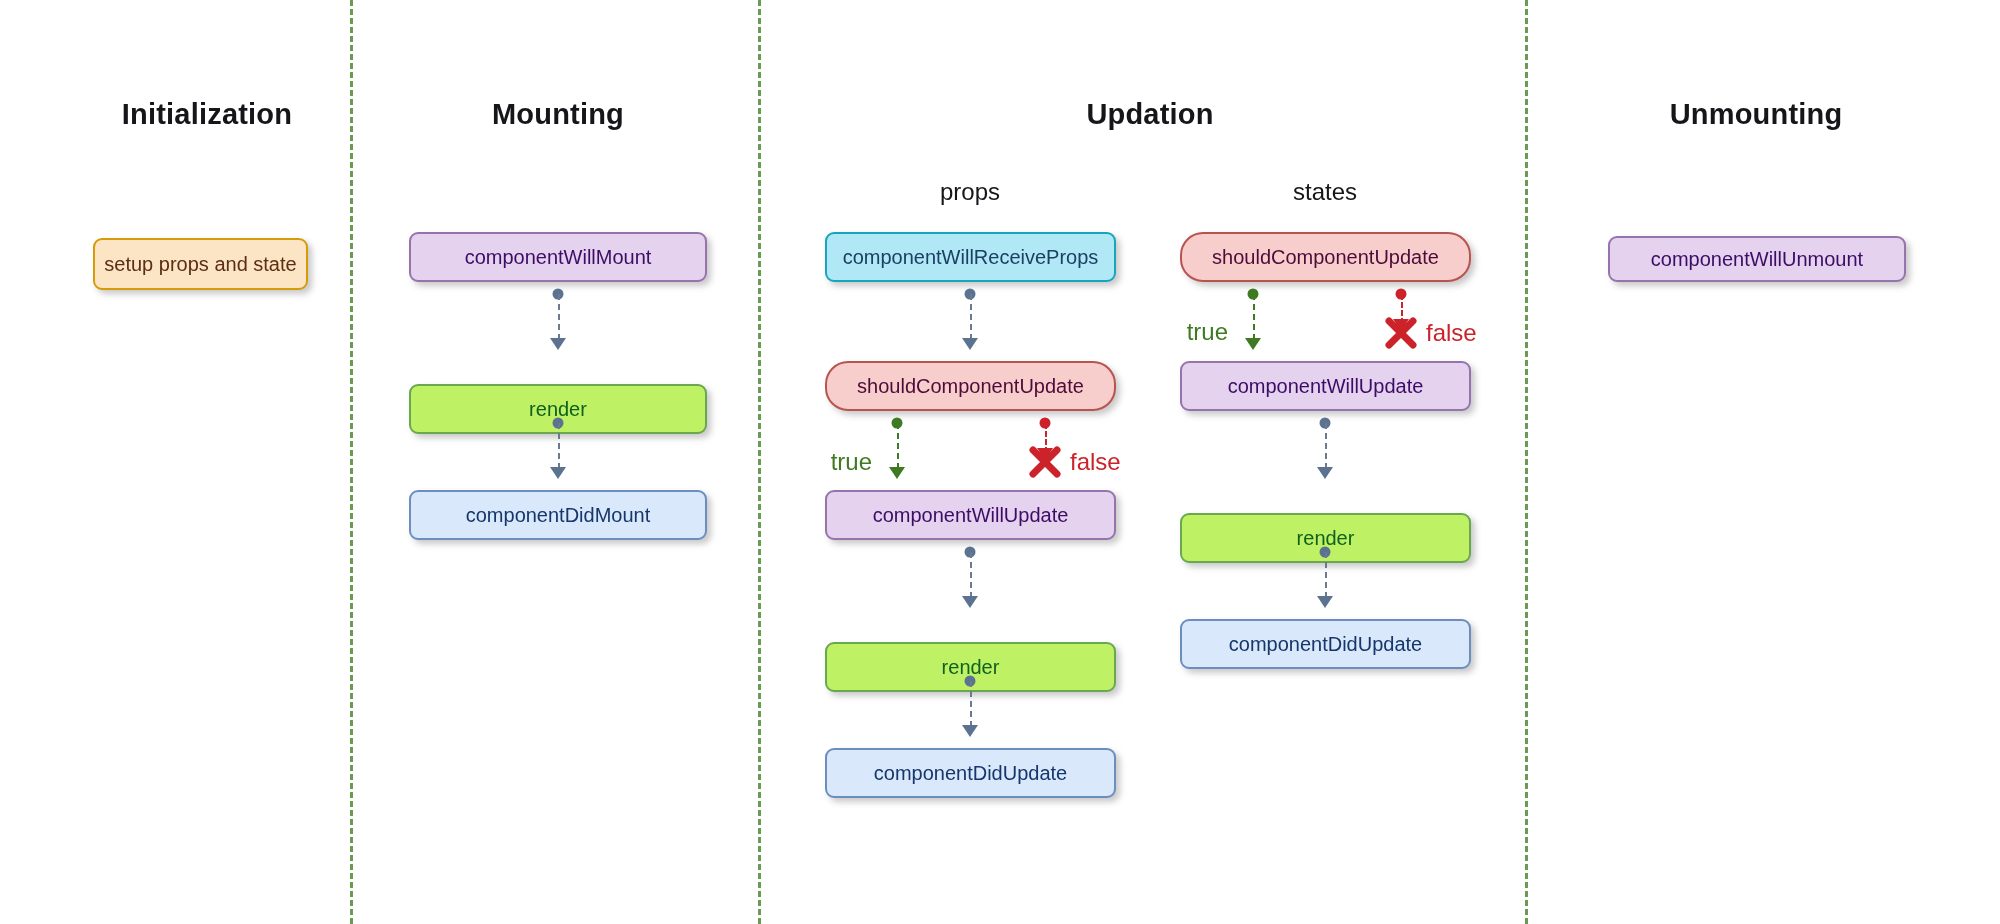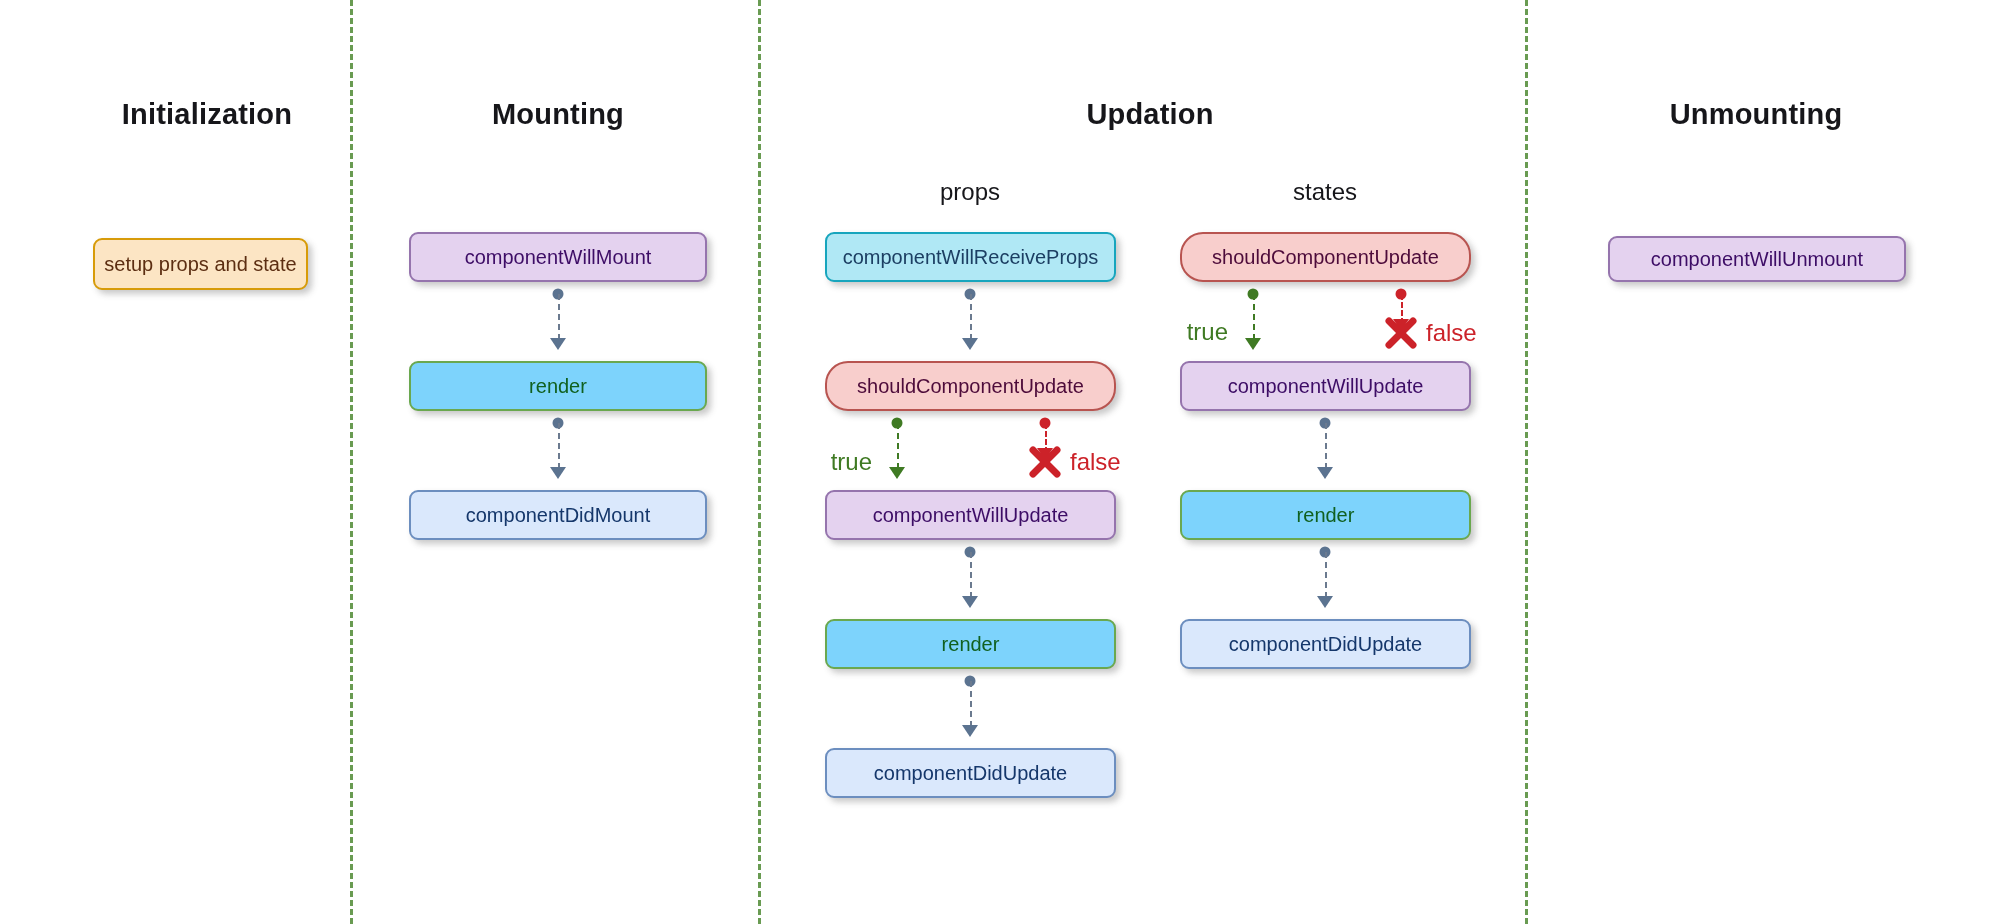--- a/index.html
+++ b/index.html
@@ -64,21 +64,21 @@
     font-size: 20px;
     white-space: nowrap;
     box-shadow: 4px 4px 6px rgba(60,60,60,0.28);
   }
   .node.small {
     font-size: 20px;
   }
 
   .n-orange  { background: #fce5c4; border-color: #d79b09; color: #5c2e12; }
   .n-purple  { background: #e4d2ef; border-color: #9574ad; color: #3d0d66; }
-  .n-green   { background: #7dd3fc; border-color: #6aa84f; color: #10601f; }
+  .n-green   { background: #bef264; border-color: #6aa84f; color: #10601f; margin-top: 23px; }
   .n-blue    { background: #dae8fc; border-color: #6c8ebf; color: #15376b; }
   .n-cyan    { background: #b0e8f5; border-color: #17a5bd; color: #1c3f63; }
   .n-red     { background: #f8cecc; border-color: #b85450; color: #4d0b3a; border-radius: 23px; }
 
   
   .conn {
     position: absolute;
     width: 0;
     border-left-width: 2px;
     border-left-style: dashed;

